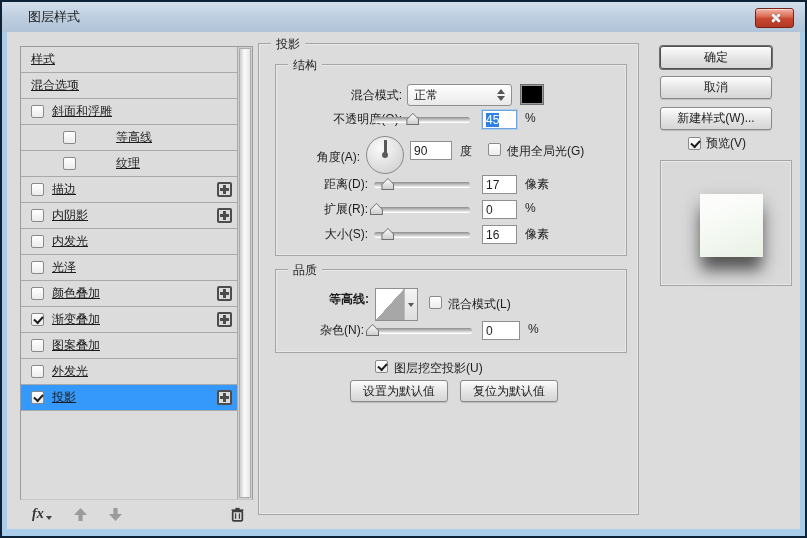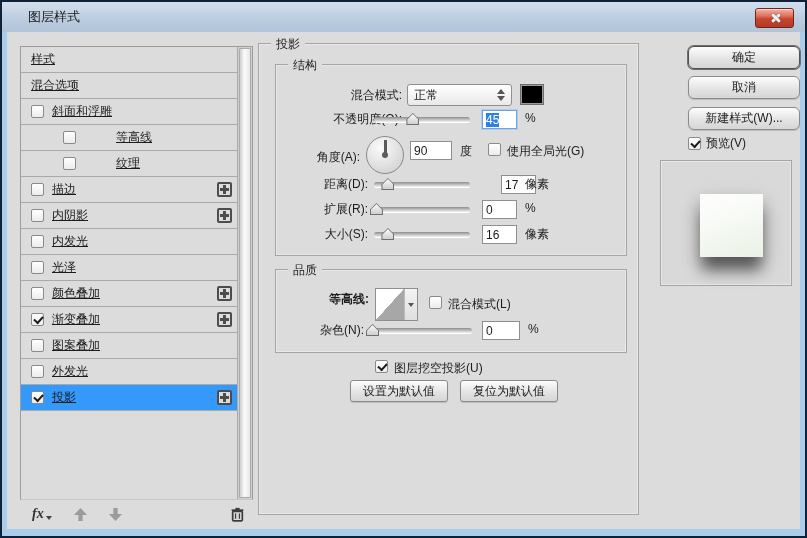--- a/index.html
+++ b/index.html
@@ -94,21 +94,21 @@
   .contour-dd .tri-dn { border-left-width:3px; border-right-width:3px; border-top-width:4px; }
 
   
   .btn { border:1px solid #8a8a8a; border-radius:3px; background:linear-gradient(#fdfdfd,#e2e2e2 60%,#d6d6d6);
     font-size:12px; color:#1c1c1c; display:flex; align-items:center; justify-content:center; cursor:pointer;
     box-shadow:0 1px 1px rgba(0,0,0,.15); font-family:inherit; }
   .btn.default { border:1px solid #4f4f4f; box-shadow:0 0 0 1px #6e6e6e,0 1px 1px rgba(0,0,0,.15); }
   .small-btn { position:absolute; width:98px; height:22px; }
 
   
-  .right-col .btn { position:absolute; left:681px; width:112px; height:23px;border-radius:6px; }
+  .right-col .btn { position:absolute; left:653px; width:112px; height:23px; }
   .preview-cb { position:absolute; left:681px; top:103px; display:flex; align-items:center; gap:5px;justify-content:center; }
   .preview-panel { position:absolute; left:653px; top:128px; width:132px; height:126px; border:1px solid #a5a5a5;
     box-shadow:inset 0 0 0 1px rgba(255,255,255,.4); background:#d9d9d9; }
   .preview-square { position:absolute; left:39px; top:33px; width:63px; height:63px;
     background:linear-gradient(160deg,#fcfdfb 20%,#e9f1e5); box-shadow:0 15px 14px -2px rgba(0,0,0,.50),0 8px 18px rgba(0,0,0,.25); }
 
   svg { display:block; }
 </style>
 </head>
 <body>
@@ -250,21 +250,21 @@
           </div>
         <span class="unit" style="left:184px;top:78px;">度</span>
         <span class="cb" style="position:absolute;left:212px;top:78px;"></span>
         <span class="unit" style="left:231px;top:78px;">使用全局光(G)</span>
 
         <span class="lbl" style="left:0;top:111px;width:92px;">距离(D):</span>
         <div class="slider" style="left:98px;top:112px;">
           <div class="track"></div>
           <div class="thumb" style="left:14%;"></div>
         </div>
-        <div class="valbox" style="left:206px;top:110px;margin-left:19px;">
+        <div class="valbox" style="left:206px;top:110px;">
             <span>17</span>
           </div>
         <span class="unit" style="left:249px;top:111px;">像素</span>
 
         <span class="lbl" style="left:0;top:136px;width:92px;">扩展(R):</span>
         <div class="slider" style="left:98px;top:137px;">
           <div class="track"></div>
           <div class="thumb" style="left:2%;"></div>
         </div>
         <div class="valbox" style="left:206px;top:135px;">

